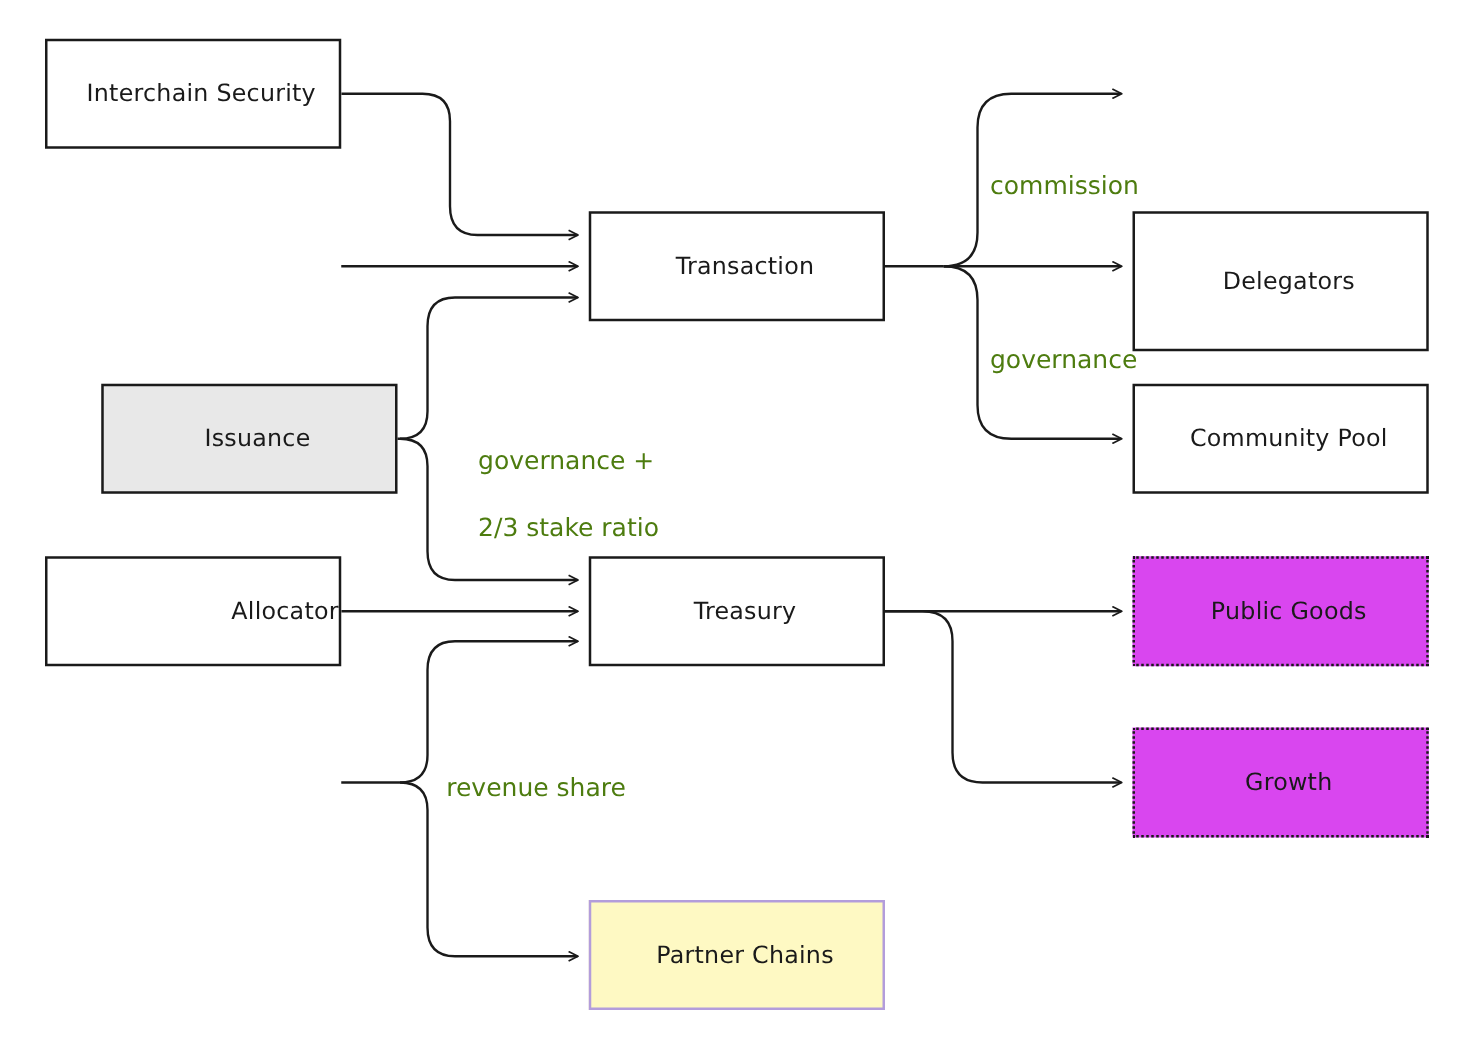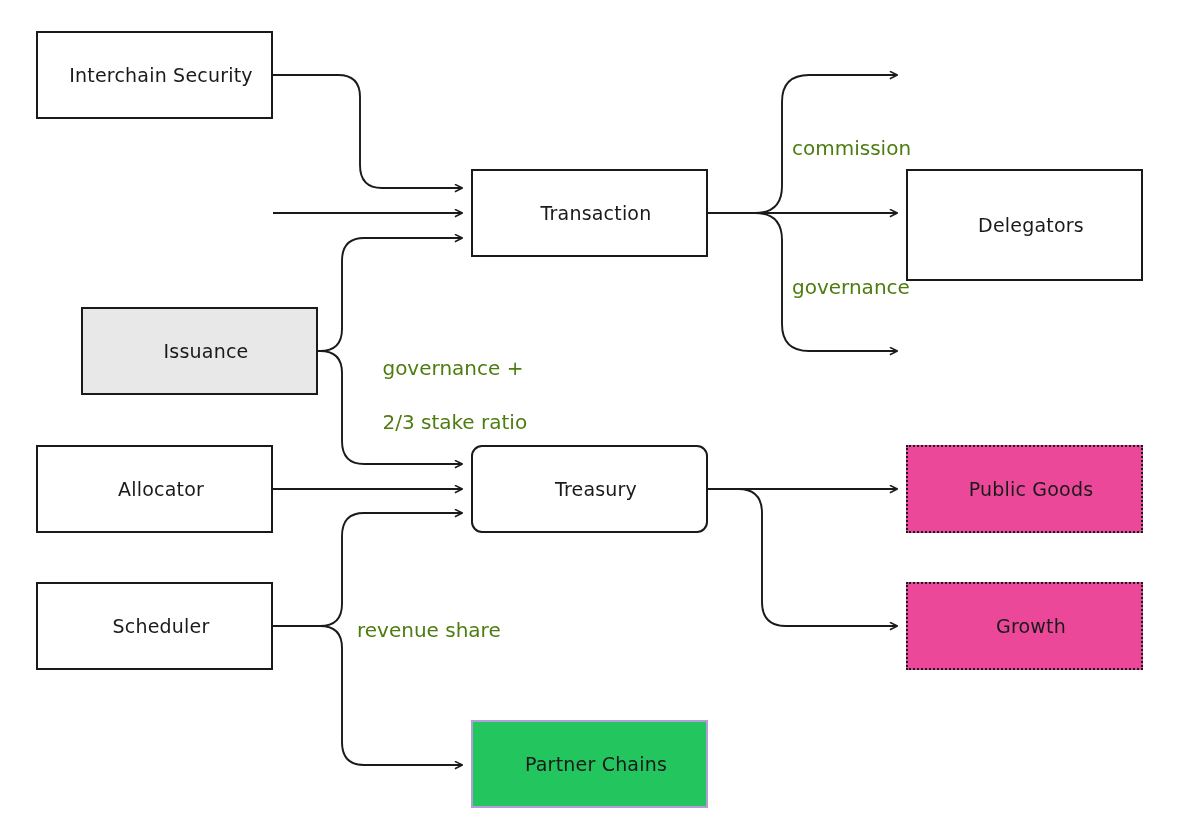--- a/index.html
+++ b/index.html
@@ -37,24 +37,24 @@
     line-height: 1.2;
     text-align: center;
     padding-left: 13px;
   }
   .node-box.shaded {
     background: #e8e8e8;
     border-color: #1a1a1a;
   }
   .node-box.dotted {
     border: 2px dotted #1a1a1a;
-    background: #ec4899;
+    background: #d946ef;
   }
   .node-box.accent {
-    background: #22c55e;
+    background: #fef9c3;
     border: 2px solid #b39ddb;
   }
   .node-label {
     display: block;
     pointer-events: none;
   }
   .edge-label {
     position: absolute;
     color: #4d7c0f;
     font-size: 20px;
@@ -124,45 +124,45 @@
 
   <div class="node-box" style="left:36px; top:31px; width:237px; height:88px;">
     <span class="node-label">Interchain Security</span>
   </div>
 
 
   <div class="node-box shaded" style="left:36px; top:307px; width:237px; height:88px;margin-left:45px;">
     <span class="node-label">Issuance</span>
   </div>
 
-  <div class="node-box" style="left:36px; top:445px; width:237px; height:88px;">
+  <div class="node-box" style="left:36px; top:445px; width:237px; height:88px;justify-content:flex-end;">
     <span class="node-label">Allocator</span>
   </div>
 
-  <div class="node-box" style="left:36px; top:582px; width:237px; height:88px;">
-    <span class="node-label">Scheduler</span>
-  </div>
 
   <div class="node-box" style="left:471px; top:169px; width:237px; height:88px;">
     <span class="node-label">Transaction</span>
   </div>
 
-  <div class="node-box" style="left:471px; top:445px; width:237px; height:88px;border-radius:11px;">
+  <div class="node-box" style="left:471px; top:445px; width:237px; height:88px;">
     <span class="node-label">Treasury</span>
   </div>
 
   <div class="node-box accent" style="left:471px; top:720px; width:237px; height:88px;">
     <span class="node-label">Partner Chains</span>
   </div>
 
 
   <div class="node-box" style="left:906px; top:169px; width:237px; height:112px;">
     <span class="node-label">Delegators</span>
   </div>
 
+  <div class="node-box" style="left:906px; top:307px; width:237px; height:88px;">
+    <span class="node-label">Community Pool</span>
+  </div>
 
   <div class="node-box dotted" style="left:906px; top:445px; width:237px; height:88px;">
     <span class="node-label">Public Goods</span>
   </div>
 
   <div class="node-box dotted" style="left:906px; top:582px; width:237px; height:88px;">
     <span class="node-label">Growth</span>
   </div>
 
   <div class="edge-label" style="left:357px; top:328px;">

